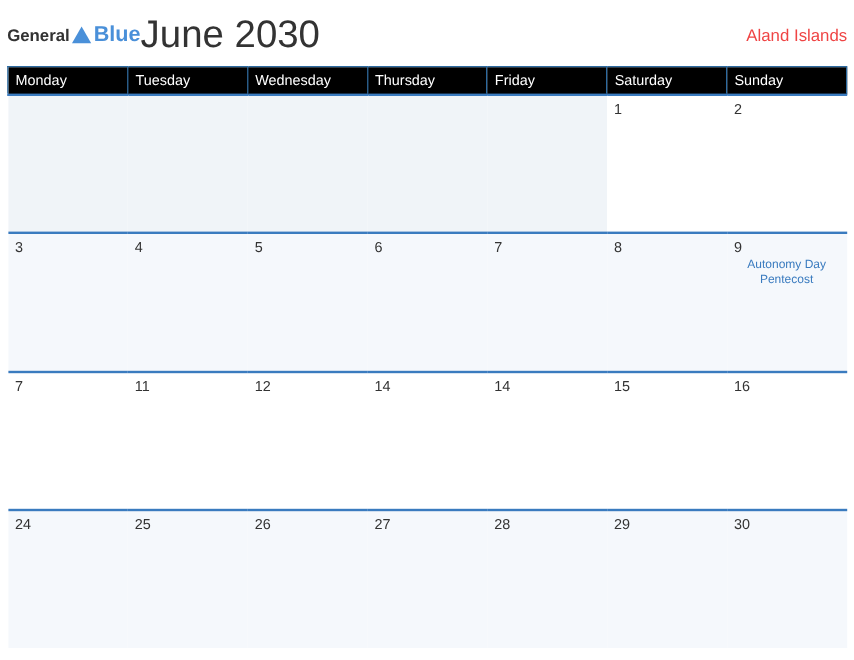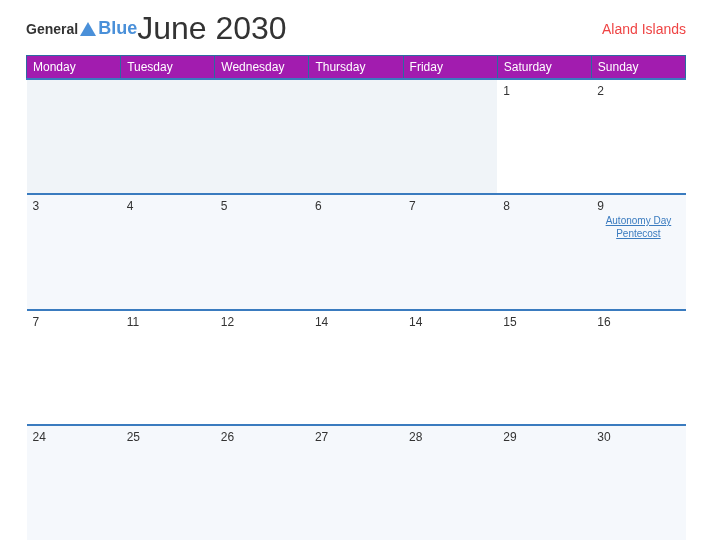--- a/index.html
+++ b/index.html
@@ -6,21 +6,21 @@
     body {
       width: 712px;
       height: 550px;
       background: #fff;
       font-family: Arial, sans-serif;
       overflow: hidden;
     }
     .page {
       width: 712px;
       height: 550px;
-      padding: 10px 26px;
+      padding: 10px 6px;
       display: flex;
       flex-direction: column;
     }
     
     .header {
       display: flex;
       align-items: center;
       justify-content: space-between;
       margin-bottom: 8px;
     }
@@ -59,21 +59,21 @@
       text-align: right;
       min-width: 100px;
     }
     
     .calendar-table {
       width: 100%;
       border-collapse: collapse;
       flex: 1;
     }
     .calendar-table thead th {
-      background-color: #a21caf;
+      background-color: #000000;
       color: #fff;
       font-size: 12px;
       font-weight: normal;
       padding: 4px 6px;
       text-align: left;
       border: 1px solid #2c6aa0;
     }
     .calendar-table tbody td {
       border-top: 2px solid #3a7bbf;
       vertical-align: top;
@@ -91,21 +91,20 @@
       font-size: 12px;
       color: #333;
       display: block;
     }
     .event-text {
       font-size: 10px;
       color: #3a7bbf;
       display: block;
       margin-top: 2px;
       text-align: center;
-      text-decoration: underline;
     }
     .empty-cell {
       background: #f0f4f8;
     }
     td.empty-cell {
       background: #f0f4f8 !important;
     }
   </style>
 </head>
 <body>

